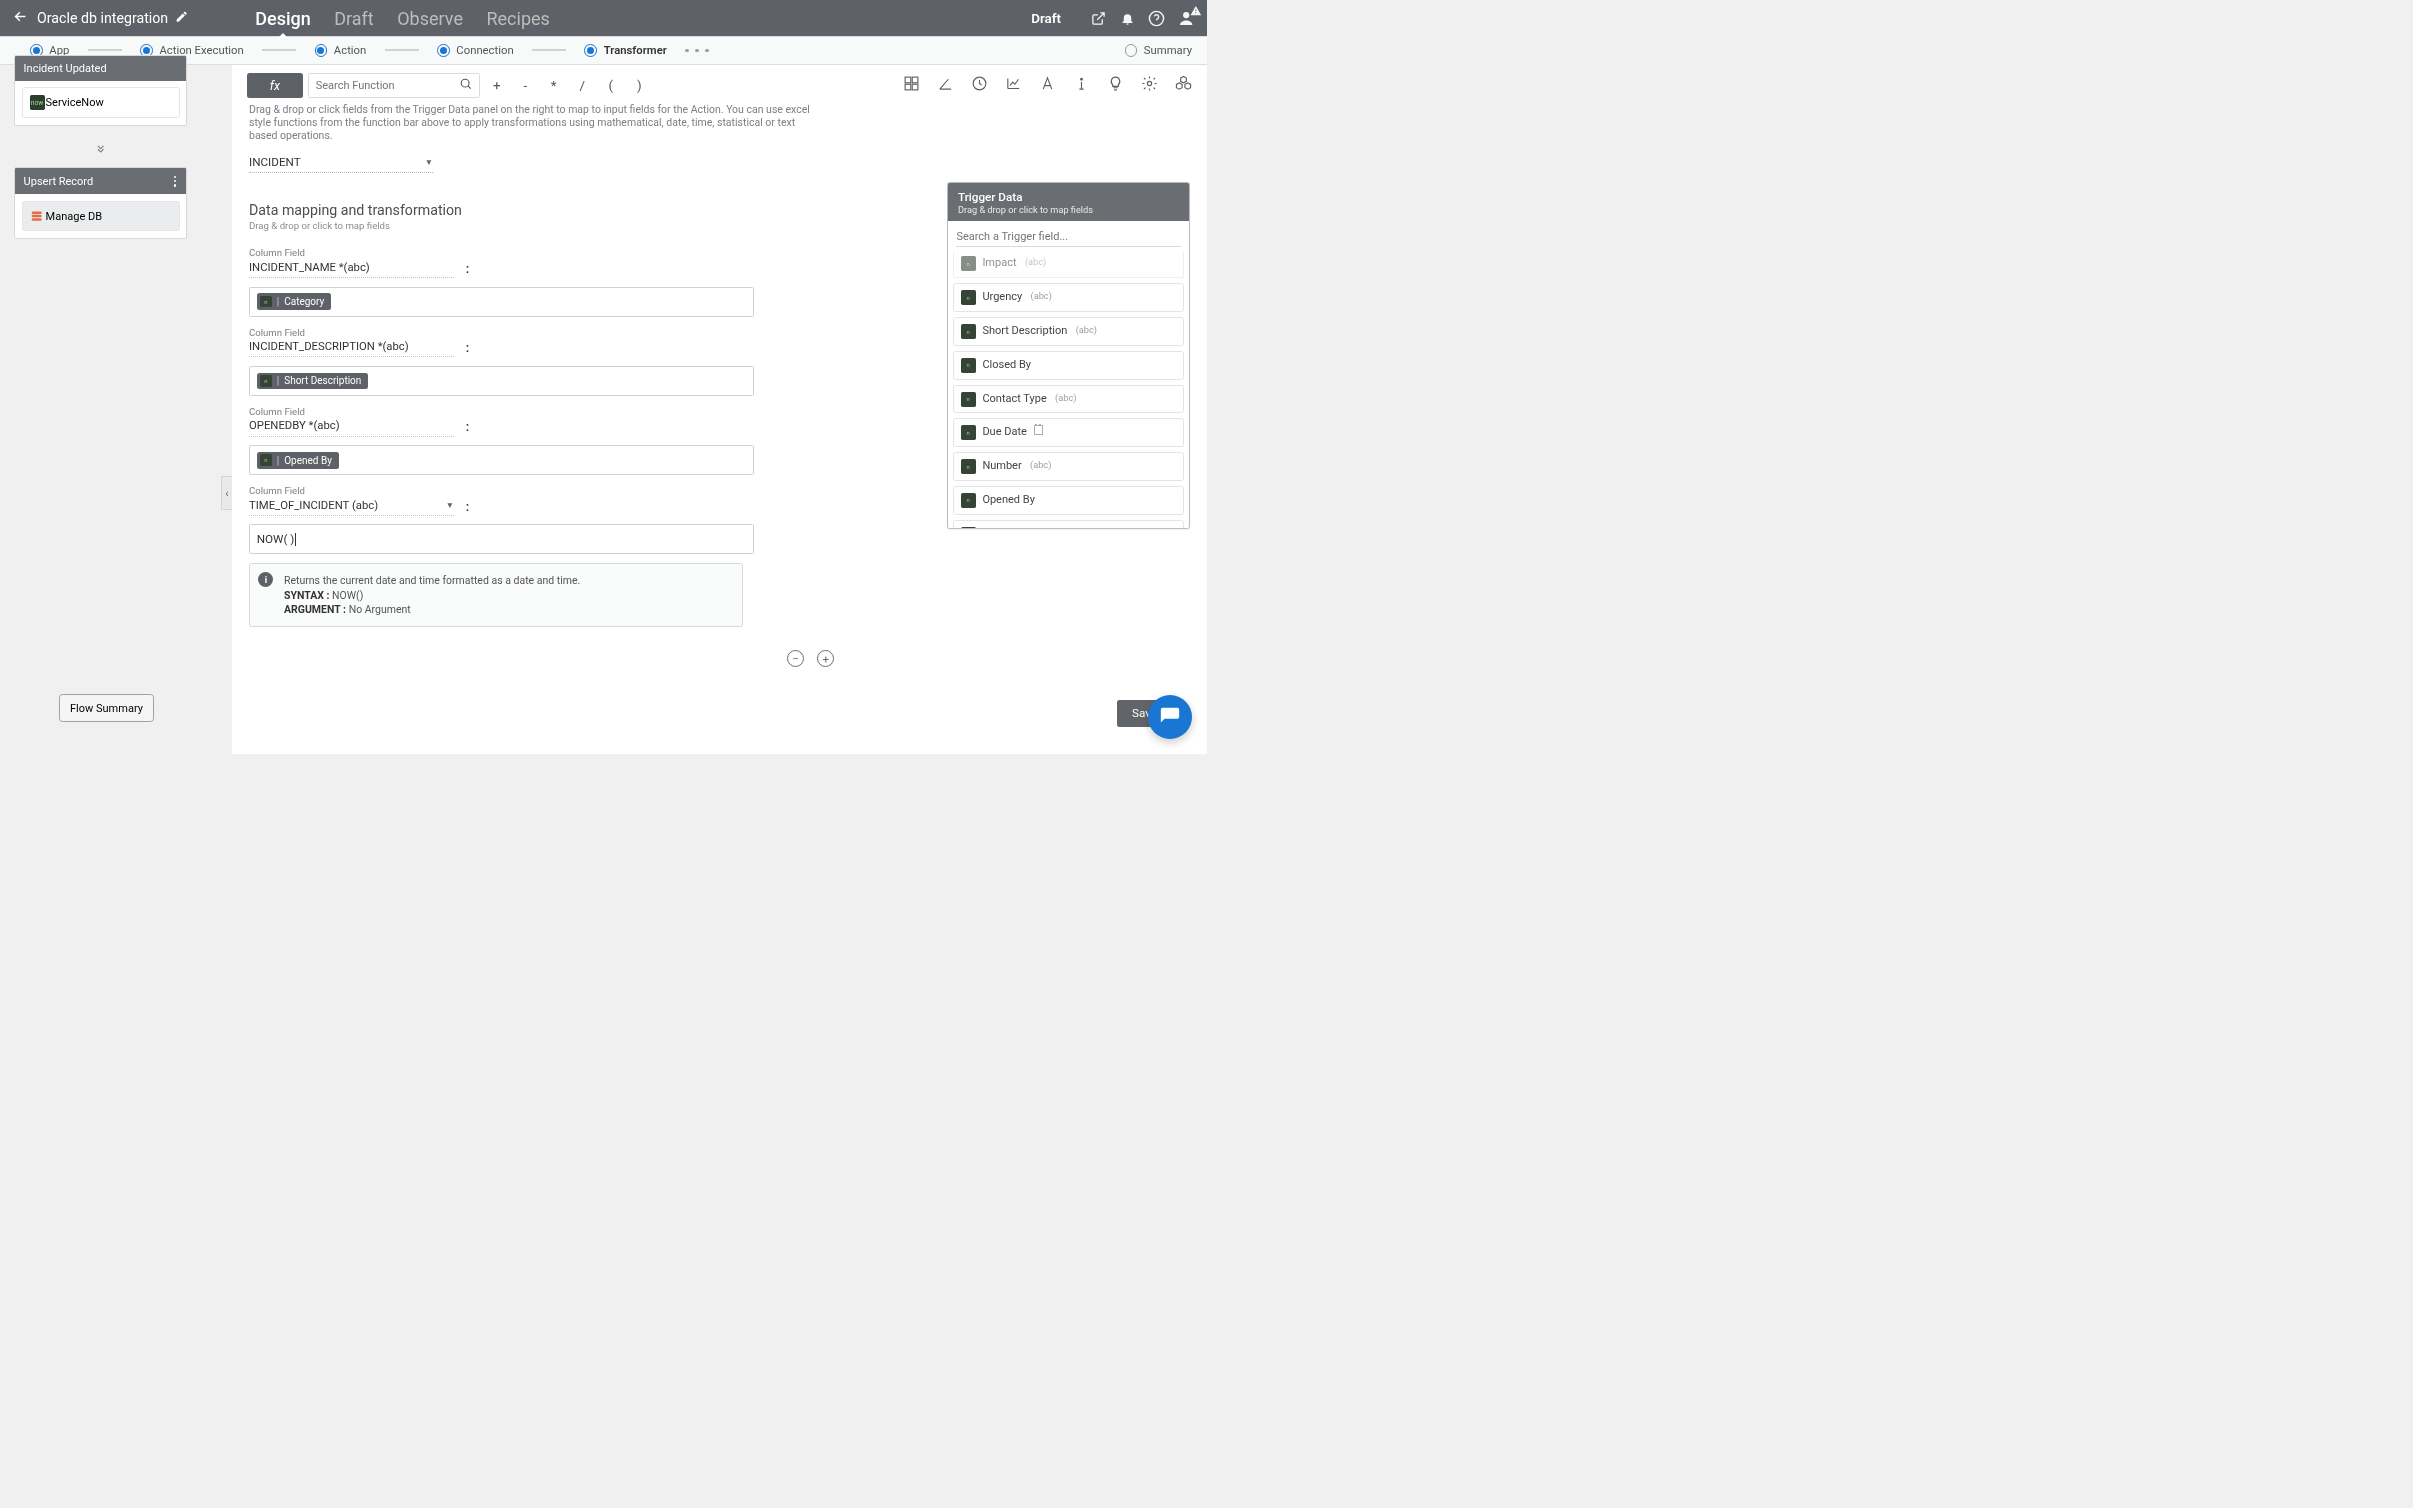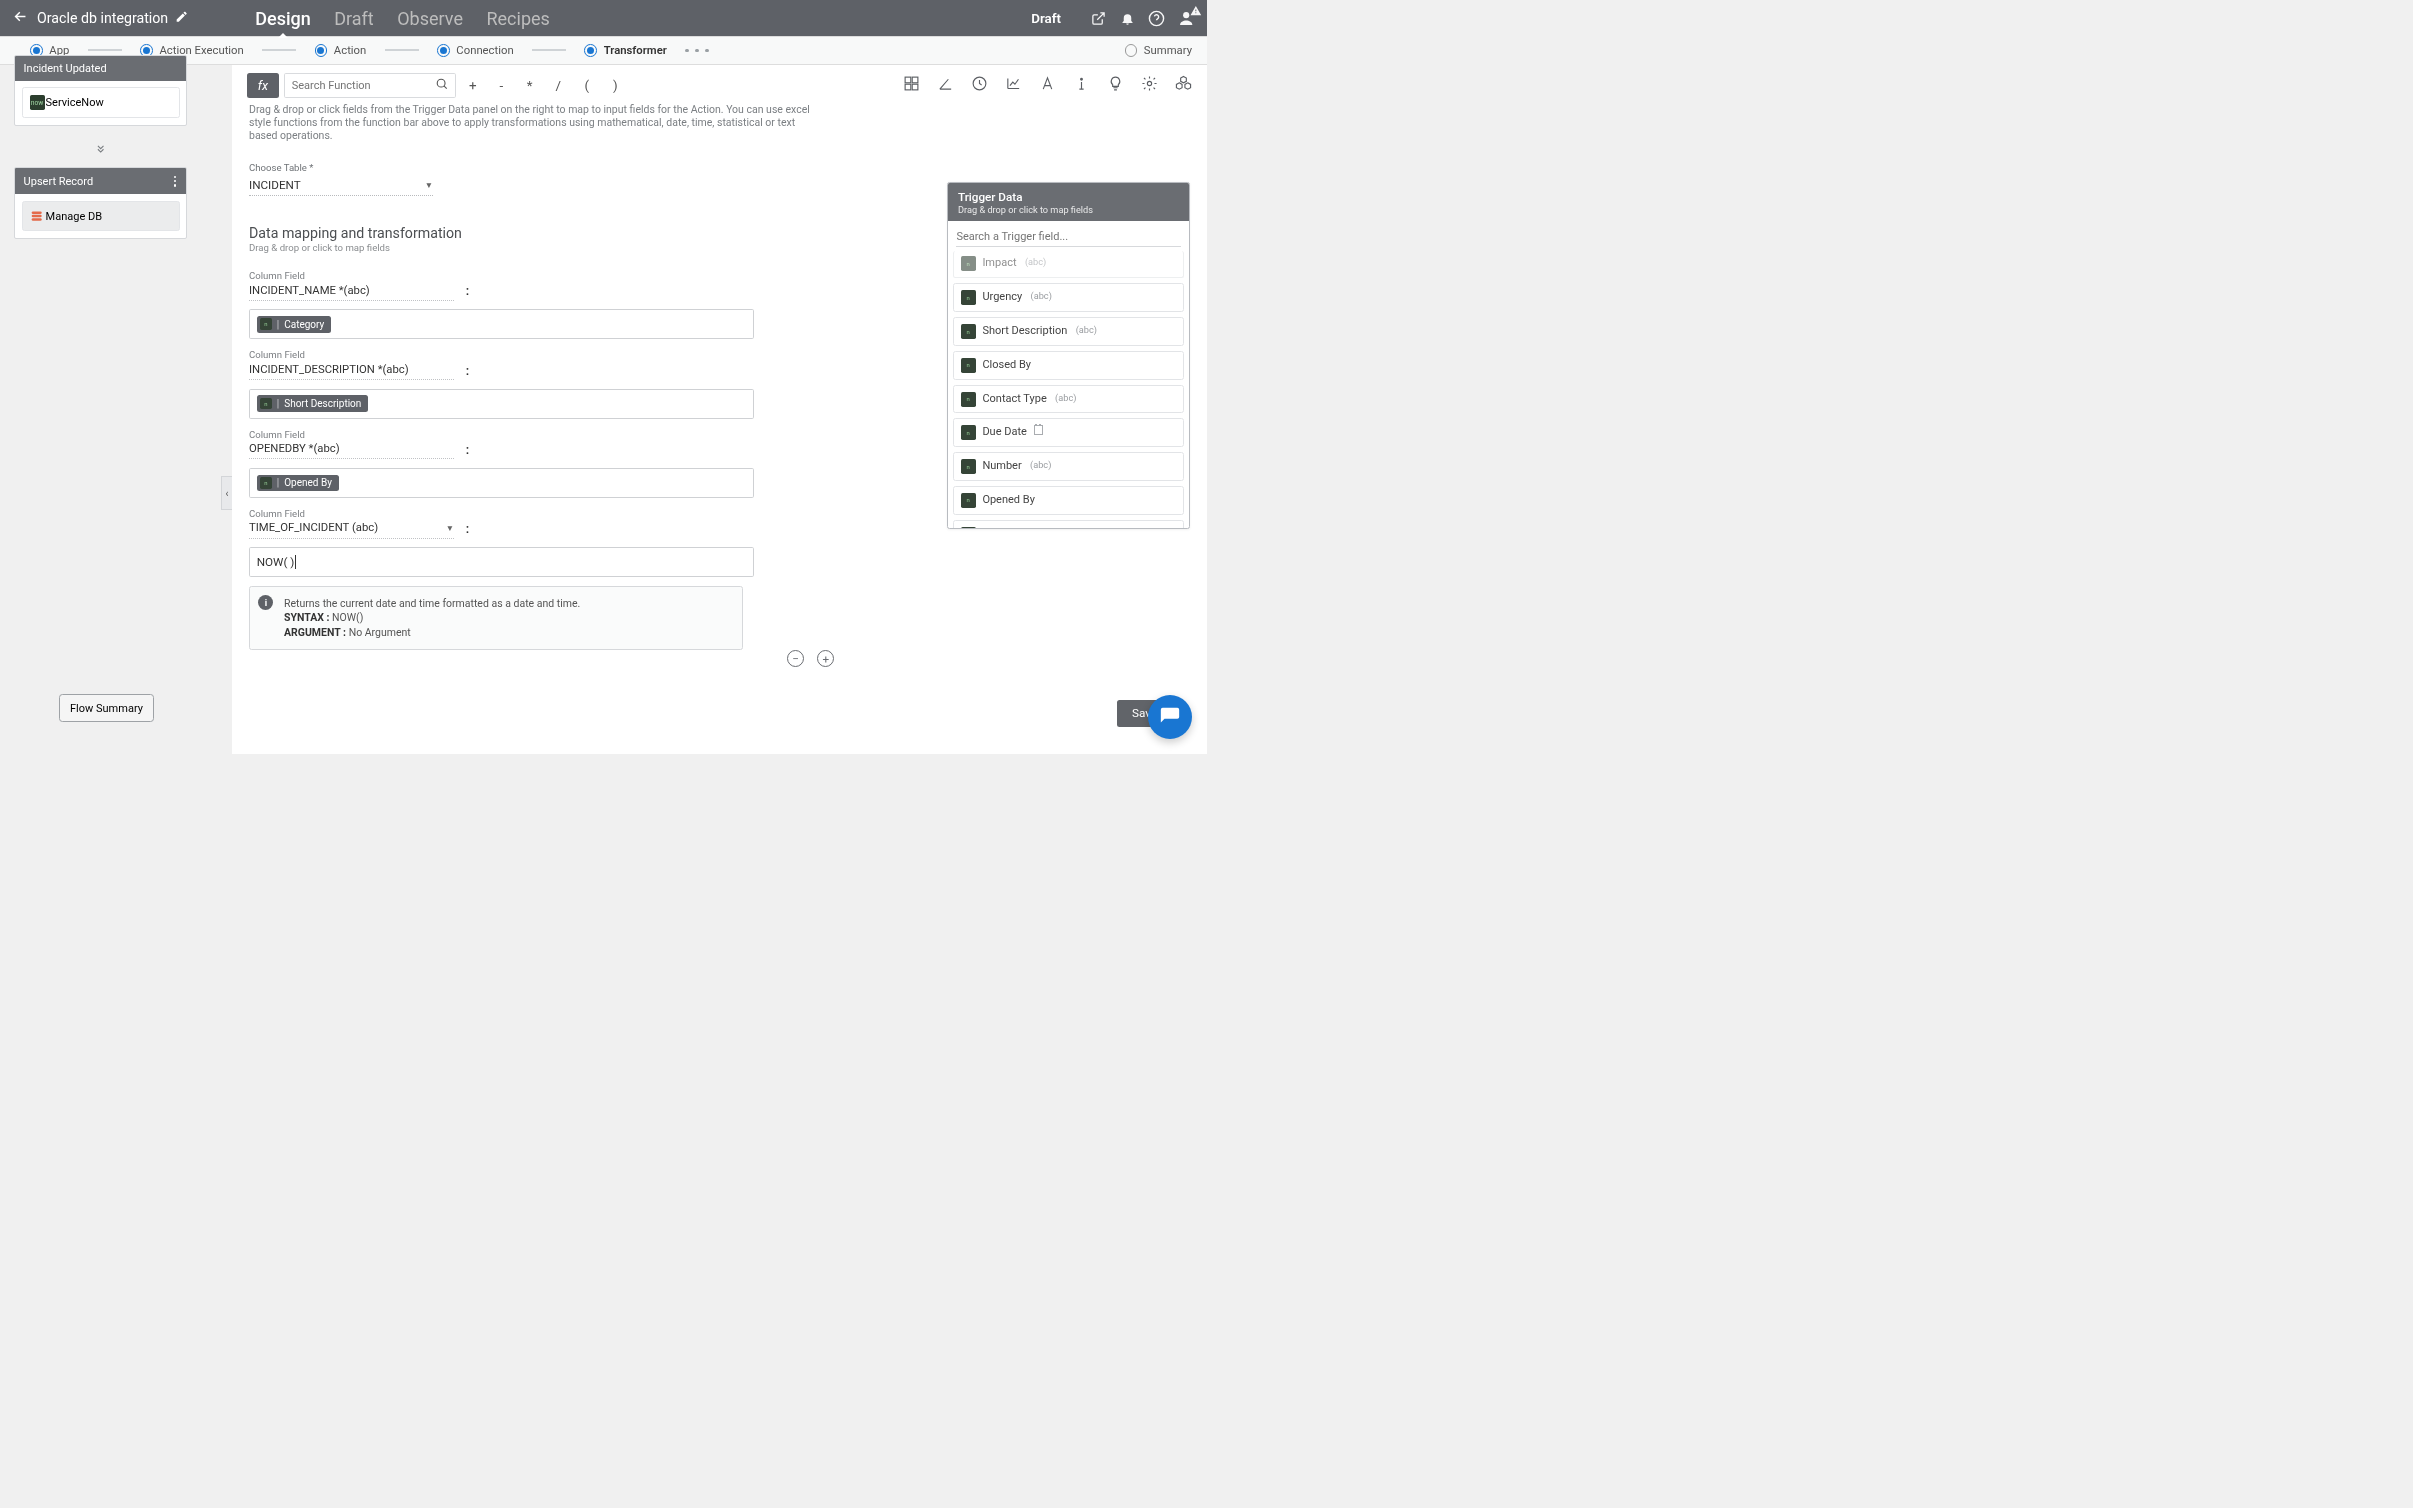--- a/index.html
+++ b/index.html
@@ -45,21 +45,21 @@
 .ora-badge { width:15px;height:15px;display:flex;align-items:center;justify-content:center;}
 .chev-down-double { text-align:center; color:#7a7e82; padding:3.4px 0 8.4px; cursor:pointer;}
 .kebab { cursor:pointer; padding:0 1.7px; }
 .kebab span{display:block;width:2.5px;height:2.5px;background:#fff;border-radius:50%;margin:1.7px 0;}
 .flow-summary-btn { position:absolute; left:59px; top:694px; border:0.8px solid #9ea2a6; background:#f5f5f5; font-size:11px; padding:6.7px 10px; border-radius:3.4px; cursor:pointer;}
 
 
 .main { position:absolute; left:232px; top:65px; right:0; bottom:0; background:#fff; padding:0;}
 .collapse-handle { position:absolute; left:-11px; top:411px; width:11px; height:34px; background:#e8e9eb; border:0.8px solid #d3d5d8; border-right:none; display:flex;align-items:center;justify-content:center; cursor:pointer; font-size:10px; color:#555;}
 .fnbar { display:flex; align-items:center; padding:7.5px 15px 3.4px; gap:5px;}
-.fx { width:32px;height:25px;background:#5e6167;color:#fff;display:flex;align-items:center;justify-content:center;border-radius:2.5px; font-style:italic; font-size:12.6px;}
+.fx { width:56px;height:25px;background:#5e6167;color:#fff;display:flex;align-items:center;justify-content:center;border-radius:2.5px; font-style:italic; font-size:12.6px;}
 .searchfn { flex:0 0 172px; height:25px; border:0.8px solid #d9dbde; border-radius:1.7px; display:flex; align-items:center; padding:0 6.7px; font-size:11px; color:#888;}
 .searchfn input{border:none;outline:none;flex:1;font-size:11px;}
 .searchfn .mag{margin-left:auto;color:#666;}
 .op { width:23.5px;height:25px;display:flex;align-items:center;justify-content:center;color:#555;font-size:13.4px;cursor:pointer;}
 .fnbar .right-icons{margin-left:auto;display:flex;gap:17px;color:#5b5e63;}
 .fnbar .right-icons span{cursor:pointer;}
 .helper { padding:1.7px 17px 8.4px; font-size:10.5px; color:#7b7f83; max-width:603px;}
 .choose-label{font-size:9.6px;color:#6f7377;padding:11.7px 17px 0;}
 .choose-row{padding:1.7px 17px 5px; display:flex;align-items:center;}
 .choose-select{width:184px;border:none;border-bottom:0.8px dotted #b8babd; font-size:11.7px; padding:3.4px 0; display:flex; justify-content:space-between; align-items:center; color:#333; cursor:pointer;}
@@ -288,21 +288,20 @@
             <circle cx="12" cy="12" r="3"></circle>
             <path d="M12 2v3M12 19v3M4.2 4.2l2.1 2.1M17.7 17.7l2.1 2.1M2 12h3M19 12h3M4.2 19.8l2.1-2.1M17.7 6.3l2.1-2.1"></path>
           </svg></span>
       <span><svg width="17" height="17" viewBox="0 0 24 24" fill="none" stroke="#5b5e63" stroke-width="1.6">
             <path d="M12 2l4 2.3v4.6L12 11 8 8.9V4.3L12 2zM6 11l4 2.3v4.6L6 20l-4-2.1v-4.6L6 11zM18 11l4 2.3v4.6L18 20l-4-2.1v-4.6L18 11z"></path>
           </svg></span>
     </div>
   </div>
   <div class="helper">Drag &amp; drop or click fields from the Trigger Data panel on the right to map to input fields for the Action. You can use excel style functions from the function bar above to apply transformations using mathematical, date, time, statistical or text based operations.</div>
 
-  <div class="choose-label">Choose Table *</div>
   <div class="choose-row">
     <div class="choose-select">
       <span>INCIDENT</span>
       <span class="caret">▼</span>
     </div>
   </div>
 
   <div class="section-title">Data mapping and transformation</div>
   <div class="section-sub">Drag &amp; drop or click to map fields</div>
 

